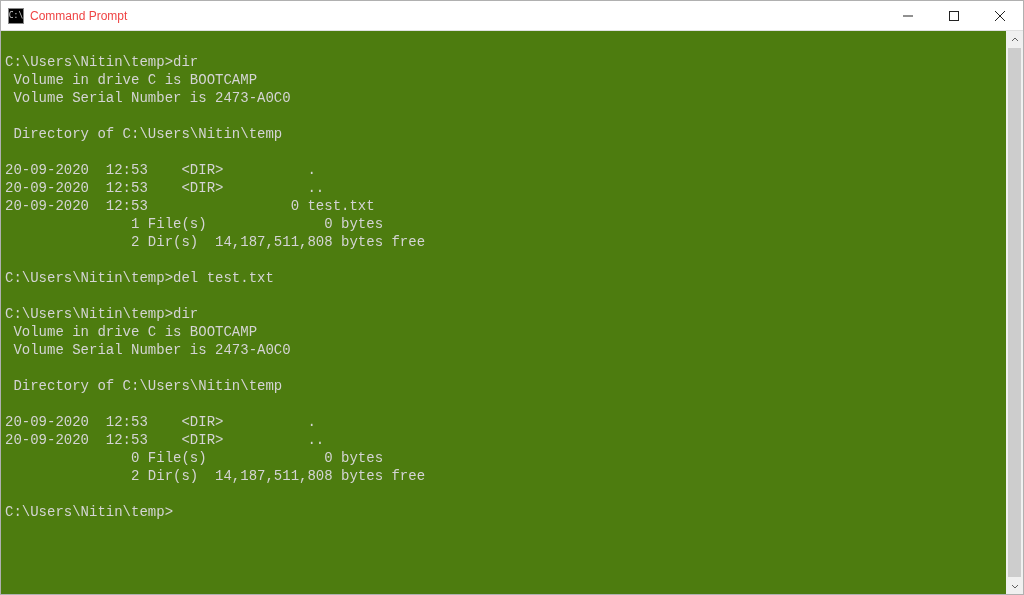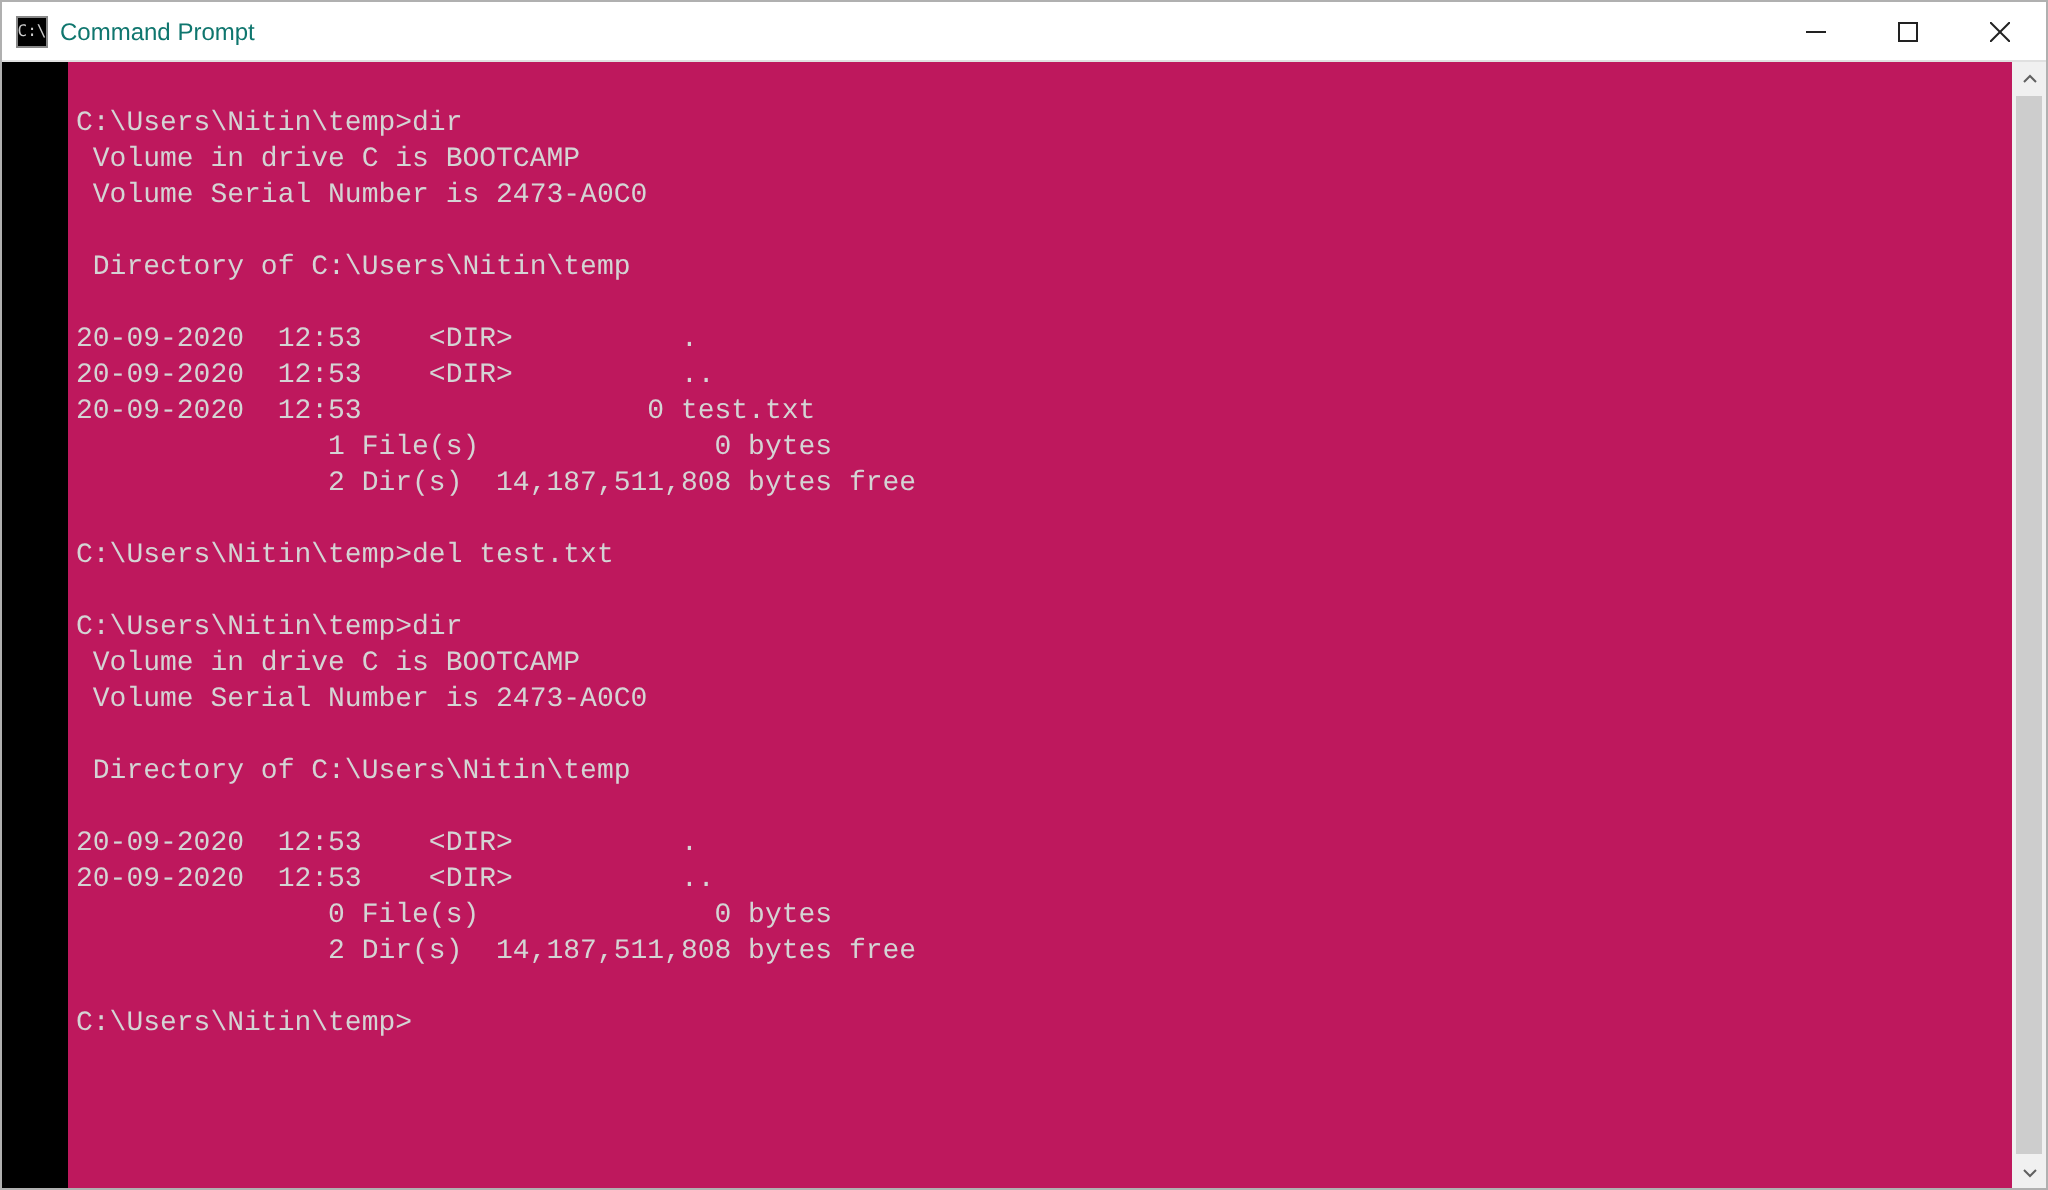--- a/index.html
+++ b/index.html
@@ -38,50 +38,49 @@
       align-items: center;
       justify-content: center;
       font-size: 8px;
       color: #ccc;
       font-family: Consolas, monospace;
       border: 1px solid #888;
       line-height: 1;
     }
     .titlebar-text {
       font-size: 12px;
-      color: #0f766e;
+      color: #ef4444;
       flex: 0 0 auto;
     }
     .titlebar-spacer { flex: 1; }
     .win-btn {
       width: 46px;
       height: 30px;
       display: flex;
       align-items: center;
       justify-content: center;
       color: #000;
       font-size: 10px;
     }
     .win-btn svg { stroke: #222; stroke-width: 1; fill: none; }
     .client-area {
       flex: 1;
       display: flex;
       background: #000;
     }
     .terminal {
       flex: 1;
-      background: #be185d;
+      background: #4d7c0f;
       color: #d4d4d4;
       font-family: Consolas, "Courier New", monospace;
       font-size: 14px;
       line-height: 18px;
       padding: 4px 4px;
       white-space: pre;
       overflow: hidden;
-      margin-left: 33px;
     }
     .scrollbar {
       width: 17px;
       background: #f0f0f0;
       display: flex;
       flex-direction: column;
     }
     .sb-btn {
       height: 17px;
       display: flex;

